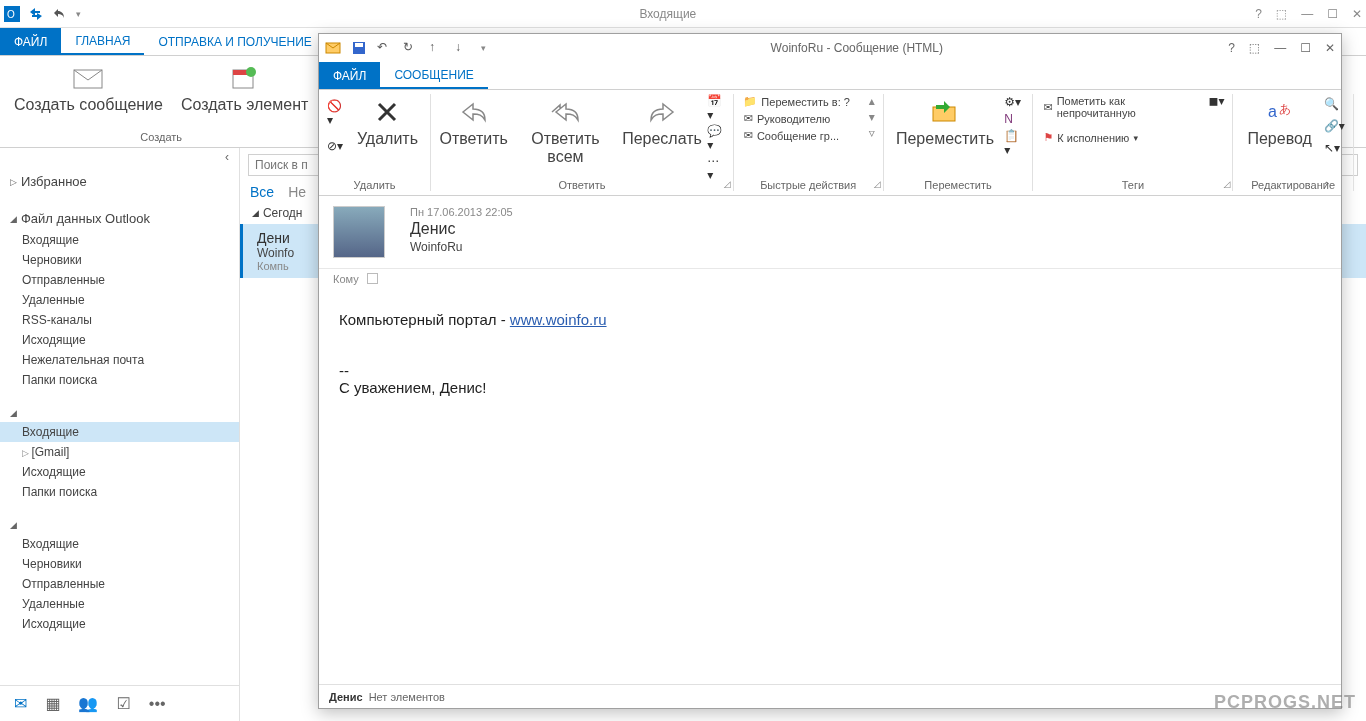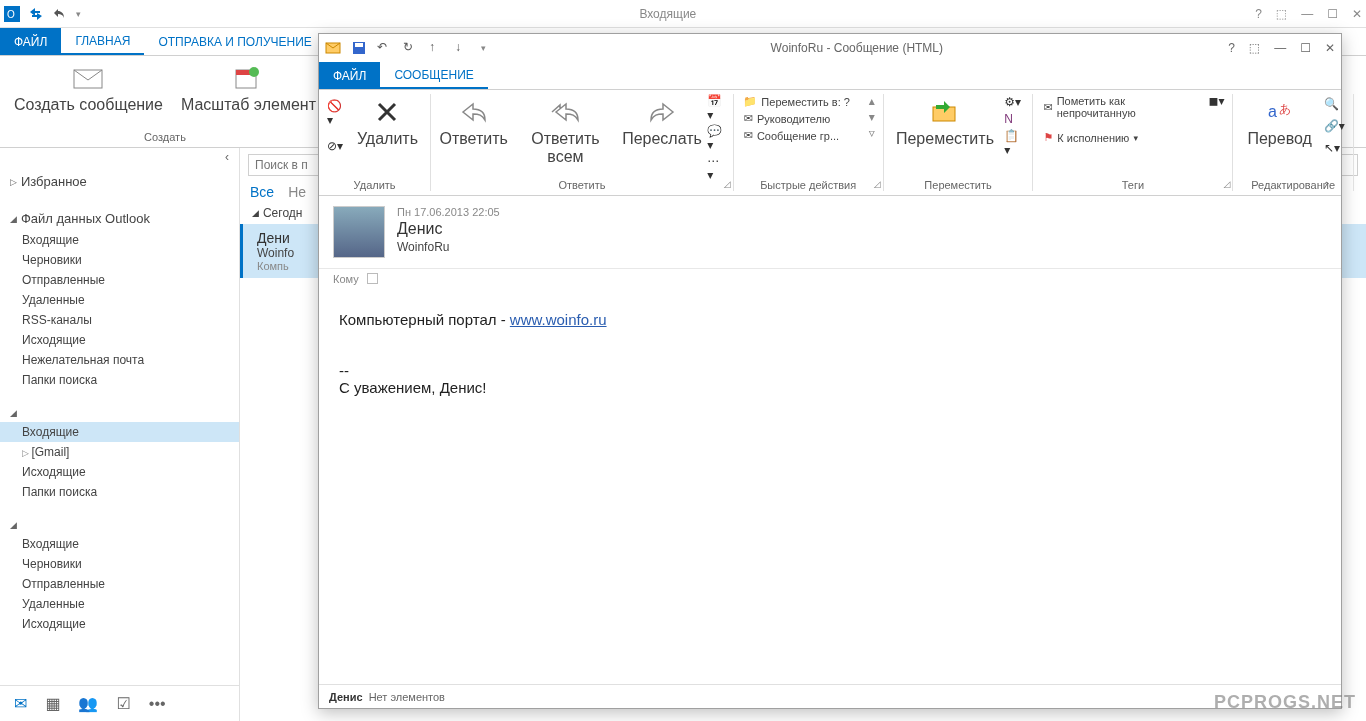--- a/index.html
+++ b/index.html
@@ -58,21 +58,21 @@
 .msg-titlebar .title { flex: 1; text-align: center; color: #666; font-size: 12px; }
 .msg-titlebar .winctrls { display: flex; gap: 14px; color: #666; }
 .msg-titlebar .winctrls span { cursor: pointer; }
 
 .msg-tabs { height: 28px; display: flex; border-bottom: 1px solid #d0d0d0; }
 .msg-ribbon { height: 106px; border-bottom: 1px solid #d0d0d0; display: flex; padding: 4px 0; position: relative; }
 .msg-ribbon .collapse-caret { position: absolute; right: 10px; bottom: 4px; color: #666; cursor: pointer; font-size: 10px; }
 .launcher { position: absolute; right: 2px; bottom: 2px; font-size: 9px; color: #888; cursor: pointer; }
 .ribbon-group { position: relative; }
 
-.msg-header { padding: 10px 14px; display: flex; gap: 12px; border-bottom: 1px solid #e8e8e8; }
+.msg-header { padding: 10px 14px; display: flex; gap: 25px; border-bottom: 1px solid #e8e8e8; }
 .avatar { width: 52px; height: 52px; background: linear-gradient(#8ab, #568); border: 1px solid #ccc; }
 .msg-meta { display: flex; flex-direction: column; gap: 2px; }
 .msg-meta .date { font-size: 11px; color: #888; }
 .msg-meta .from { font-size: 16px; color: #333; }
 .msg-meta .subj { font-size: 12px; color: #444; }
 .to-row { padding: 4px 14px 8px; font-size: 11px; color: #888; display: flex; align-items: flex-start; gap: 8px; }
 .to-row .chk { width: 11px; height: 11px; border: 1px solid #bbb; }
 
 .msg-body { flex: 1; padding: 18px 20px; font-family: Georgia, "Times New Roman", serif; font-size: 15px; color: #222; overflow: auto; }
 .msg-body a { color: #2a5db0; text-decoration: underline; margin-top: 24px; }
@@ -139,21 +139,21 @@
           <span class="lbl">Создать сообщение</span>
         </div>
         <div class="big-btn">
           <span class="icon">
               <svg width="32" height="24" viewBox="0 0 32 24">
                 <rect x="4" y="4" width="20" height="18" fill="#fff" stroke="#888"></rect>
                 <rect x="4" y="4" width="20" height="5" fill="#d44"></rect>
                 <circle cx="22" cy="6" r="5" fill="#5b5"></circle>
               </svg>
             </span>
-          <span class="lbl">Масштаб элемент</span>
+          <span class="lbl">Создать элемент</span>
         </div>
       </div>
       <div class="rg-label">Создать</div>
     </div>
     <div class="ribbon-group">
       <div class="rg-body">
         <div class="big-btn">
           <span class="icon">
               <svg width="32" height="24" viewBox="0 0 32 24">
                 <rect x="4" y="6" width="24" height="16" fill="#e8a"></rect>

